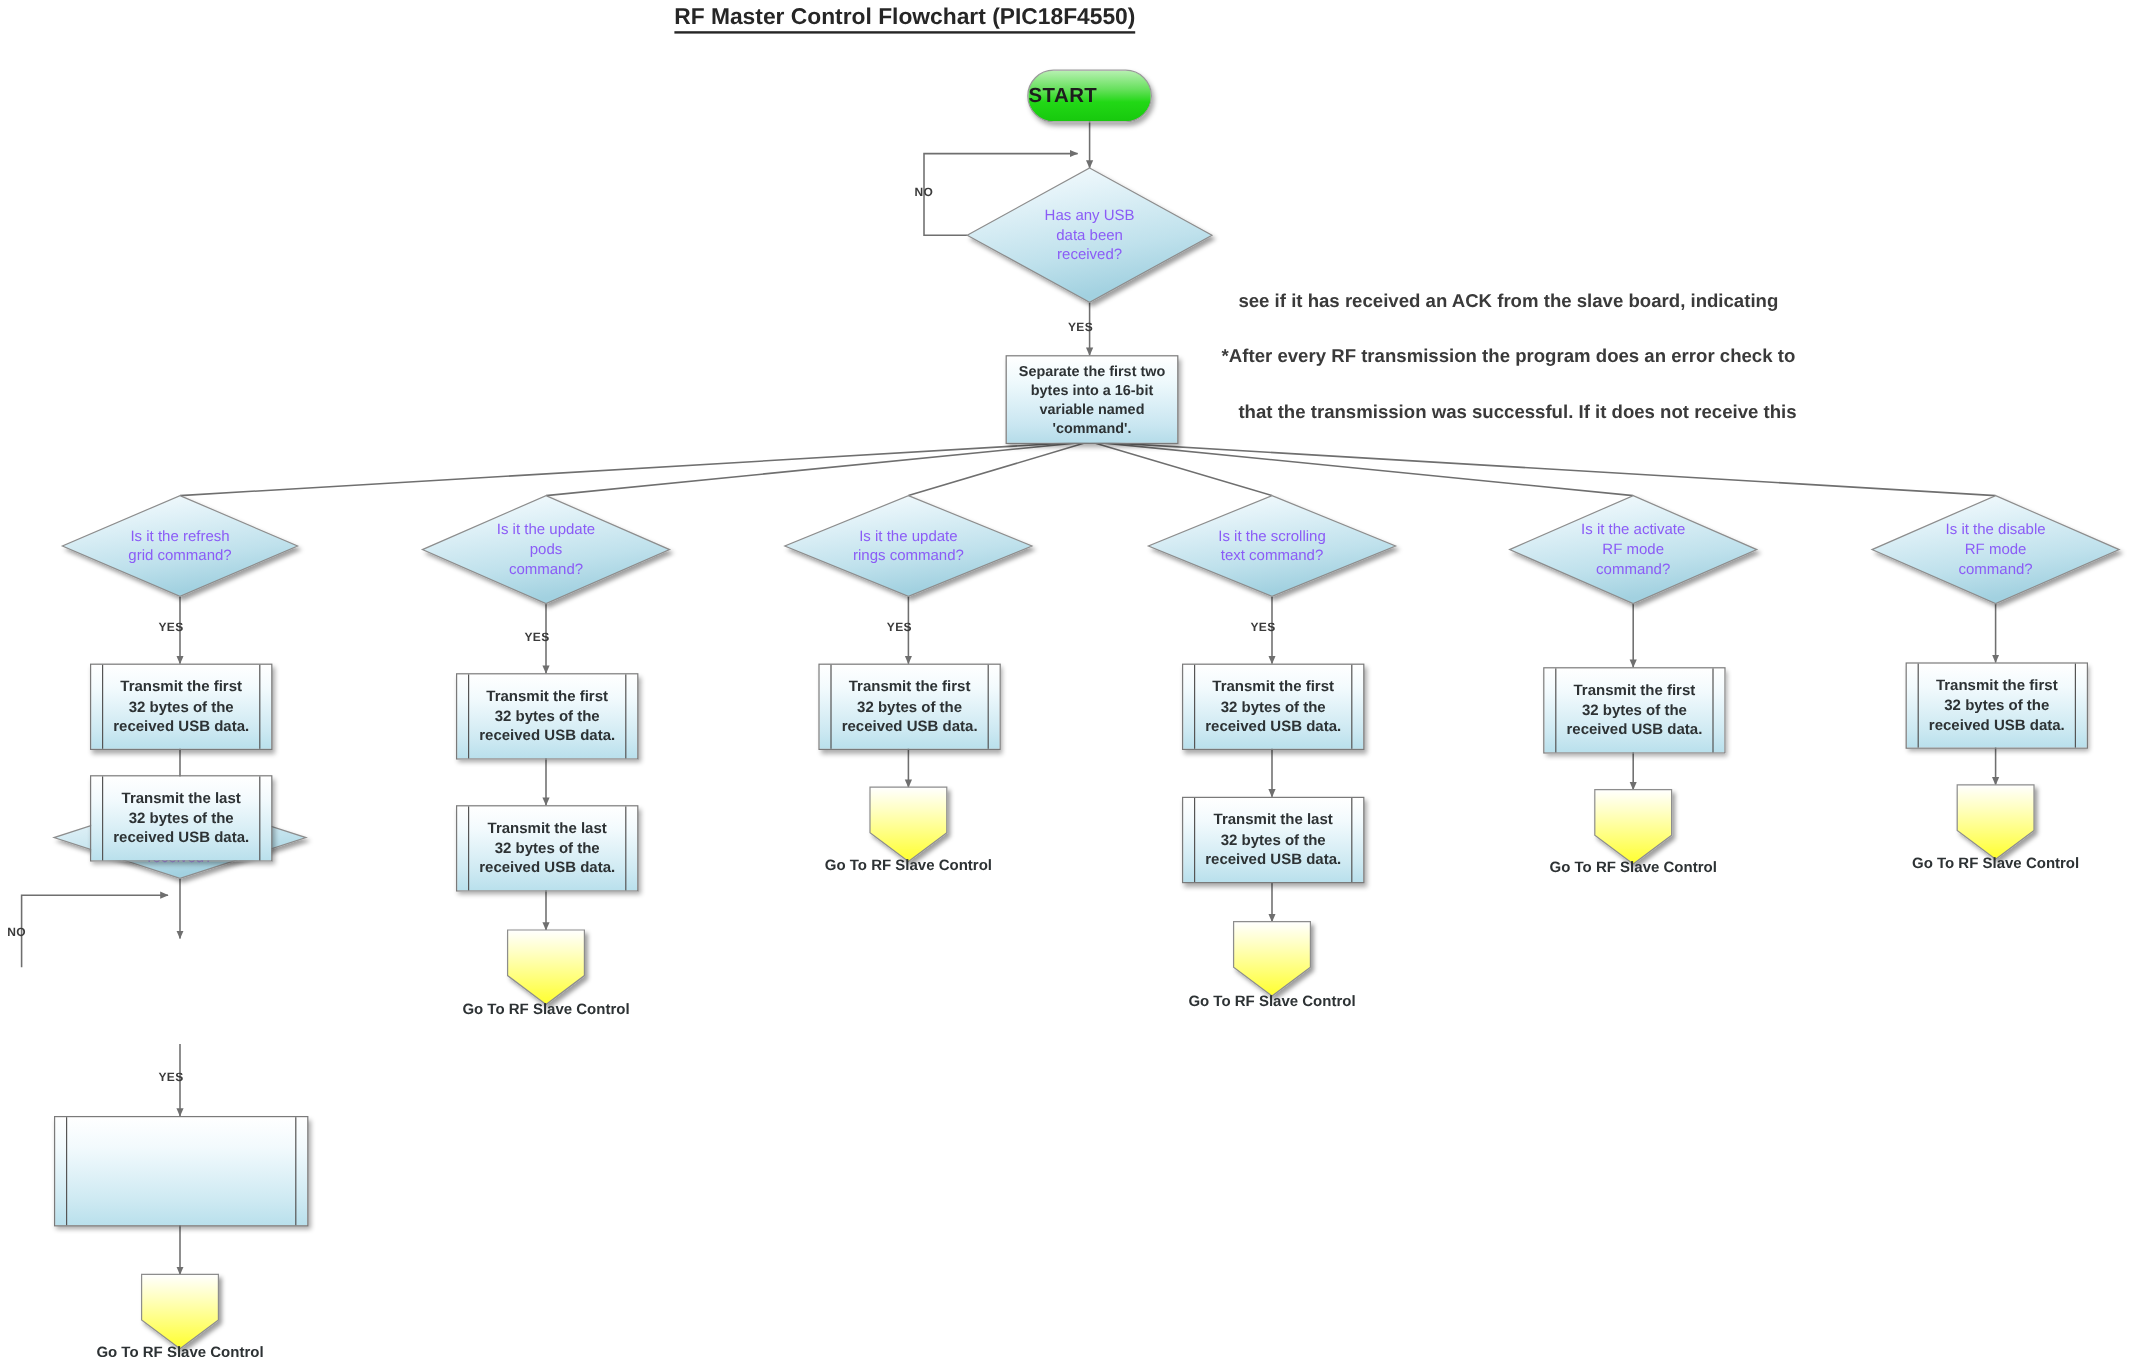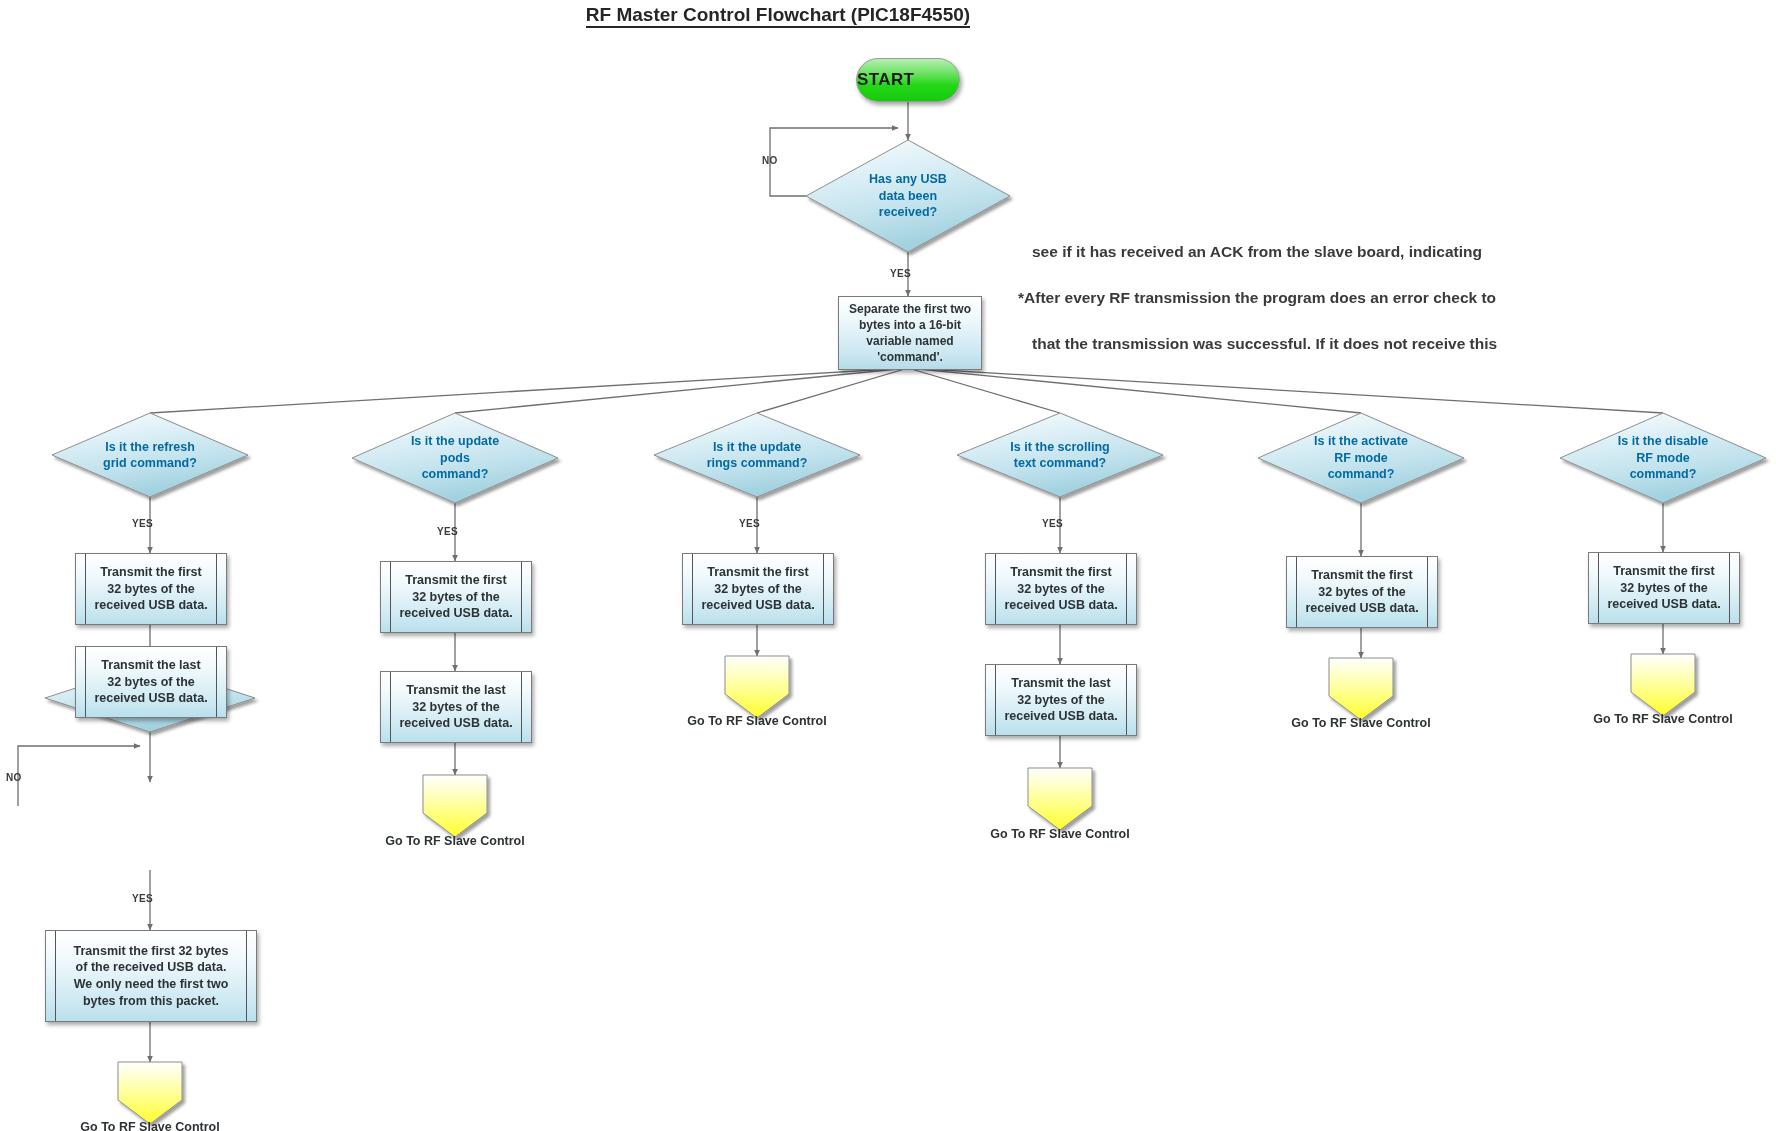--- a/index.html
+++ b/index.html
@@ -17,21 +17,20 @@
   }
   
   .title{
     position:absolute;
     left:0; top:4px;
     width:1508px;
     text-align:center;
     font-size:19px;
     font-weight:bold;
     color:#262626;
-    padding-left:24px;
   }
   .title span{
     border-bottom:2px solid #262626;
     padding-bottom:1px;
   }
   
   svg.wires{
     position:absolute;
     left:0; top:0;
     width:1776px; height:1131px;
@@ -50,21 +49,21 @@
     font-weight:bold;font-size:17px;color:#1d1d1d;
     letter-spacing:.4px;
   }
 
   
   .diamond{ }
   .diamond .dtext{
     position:absolute; left:0; top:0;
     width:100%; height:100%;
     display:flex;flex-direction:column;align-items:center;justify-content:center;
-    font-size:12.5px; font-weight:bold; color:#0369a1; line-height:1.32;
+    font-size:12.5px; font-weight:normal; color:#8b5cf6; line-height:1.32;
     text-align:center;
   }
 
   
   .process{
     border:1px solid #7a7a7a;
     background:linear-gradient(180deg,#ffffff 0%,#f2fafd 28%,#cde9f2 78%,#b9e0ec 100%);
     box-shadow:2px 3px 4px rgba(0,0,0,.33);
     display:flex;align-items:center;justify-content:center;
     font-size:12.5px;font-weight:bold;color:#2d3234;line-height:1.34;
@@ -306,26 +305,20 @@
     <div class="ptext">
       <div>Transmit the last</div>
       <div>32 bytes of the</div>
       <div>received USB data.</div>
     </div>
   </div>
 
   <div class="process" style="left:45px; top:930px; width:210px; height:90px;">
     <span class="bar l"></span>
     <span class="bar r"></span>
-    <div class="ptext">
-      <div>Transmit the first 32 bytes</div>
-      <div>of the received USB data.</div>
-      <div>We only need the first two</div>
-      <div>bytes from this packet.</div>
-    </div>
   </div>
 
   <div class="process" style="left:380px; top:561px; width:150px; height:70px;">
     <span class="bar l"></span>
     <span class="bar r"></span>
     <div class="ptext">
       <div>Transmit the first</div>
       <div>32 bytes of the</div>
       <div>received USB data.</div>
     </div>

